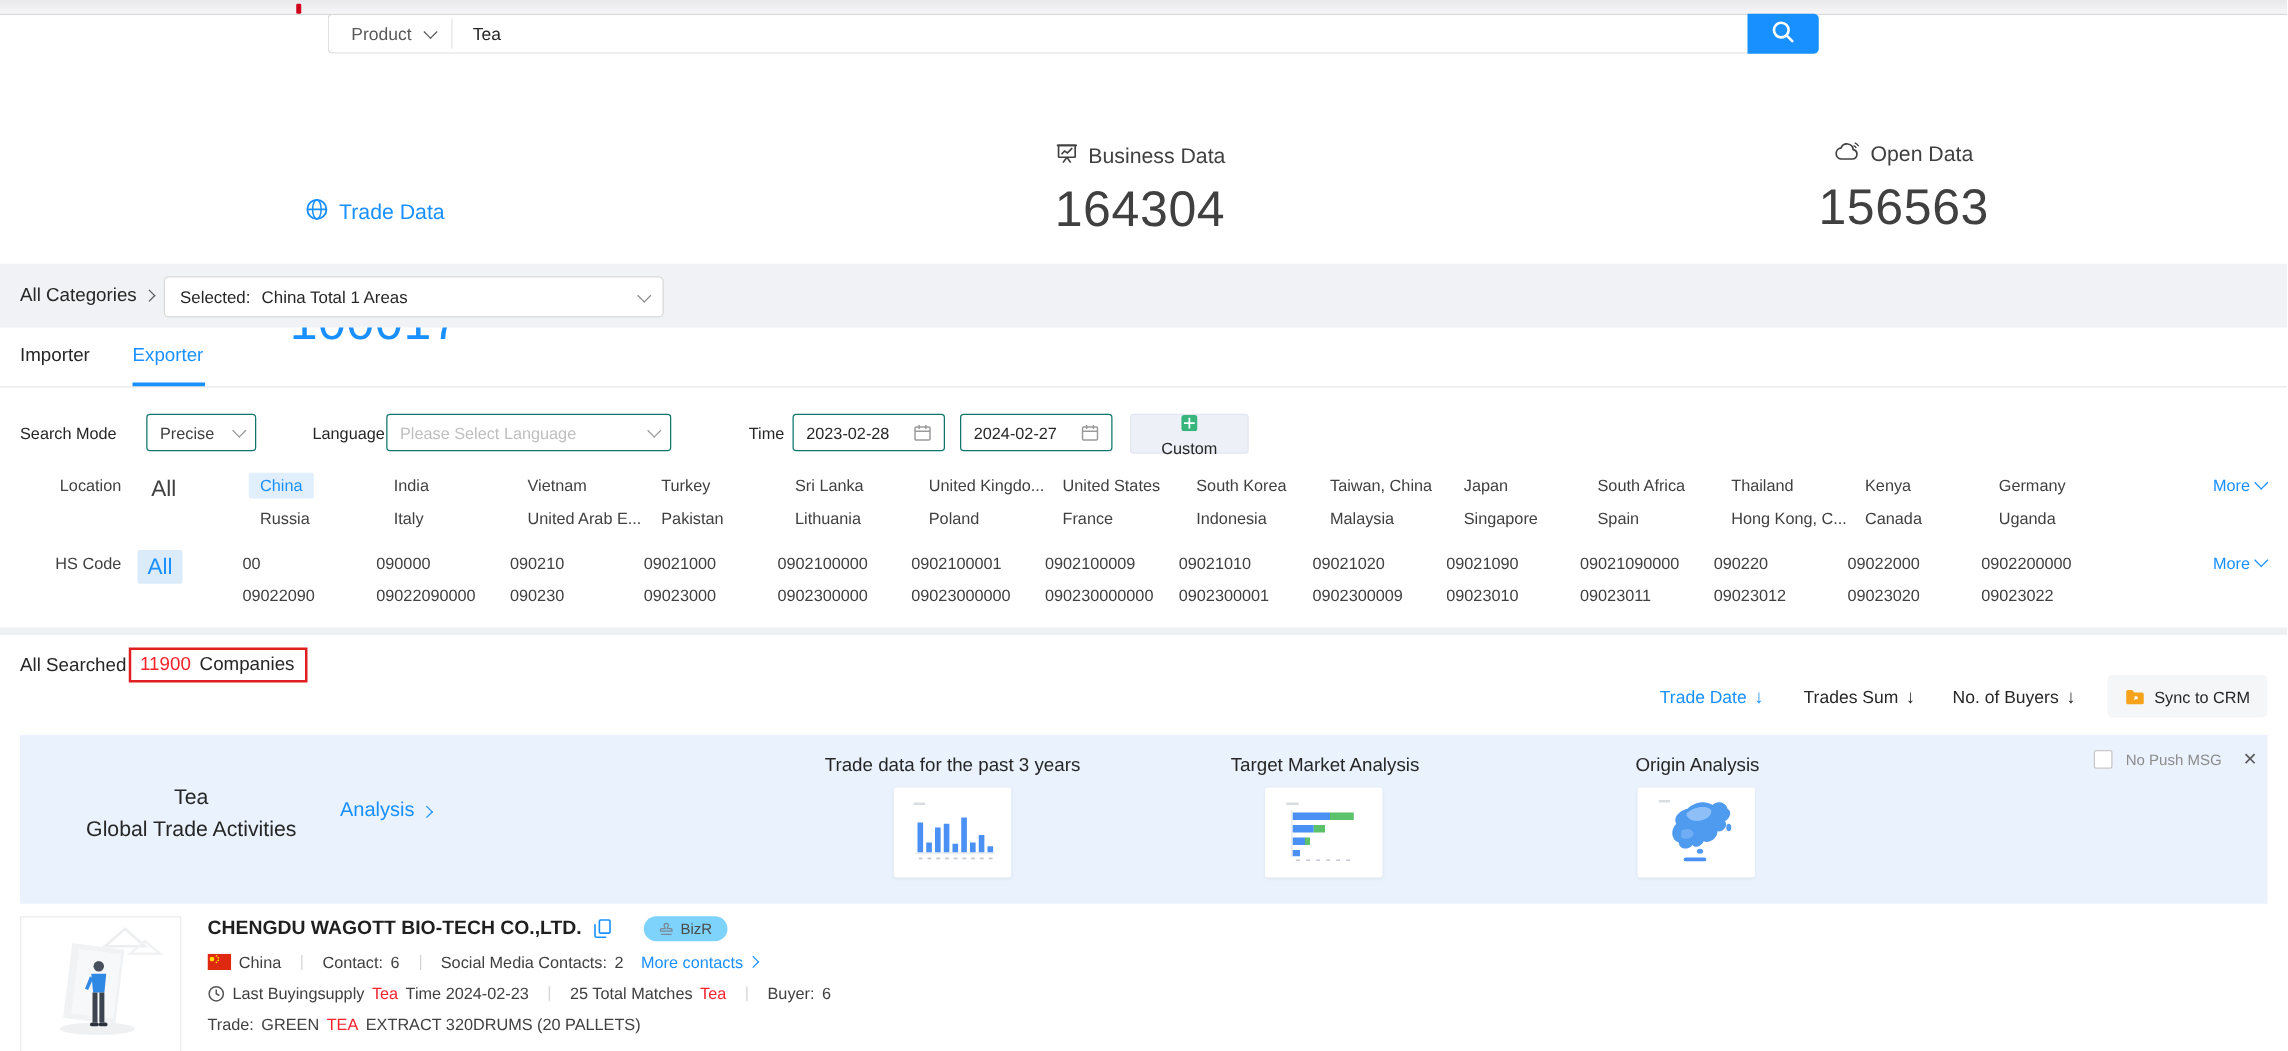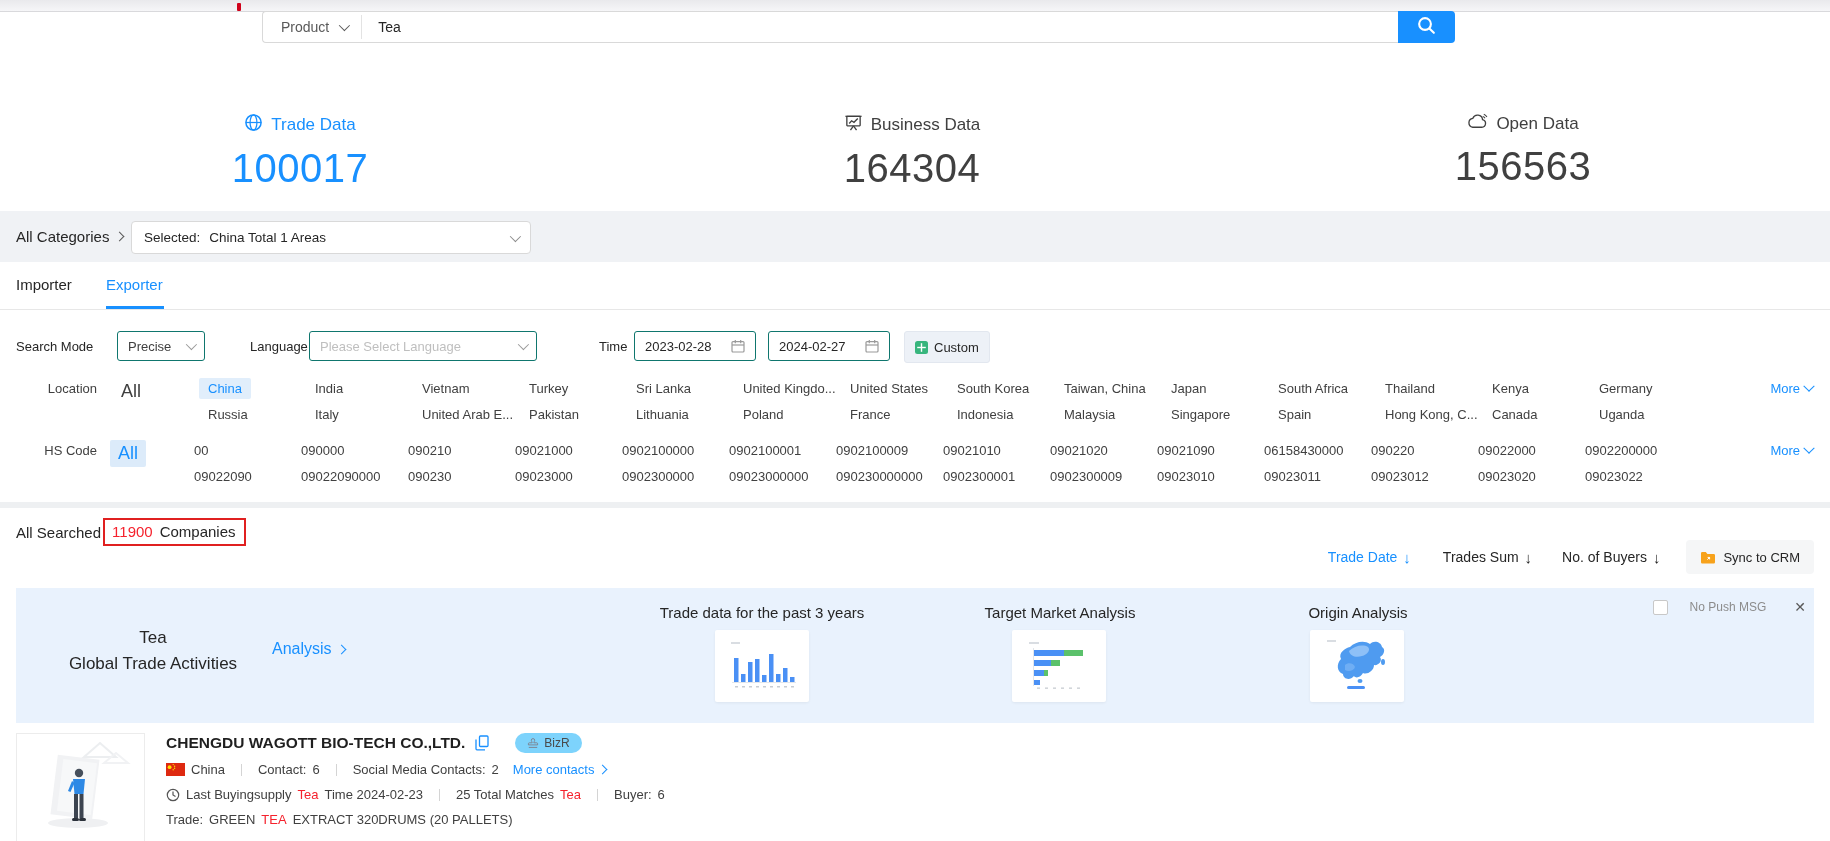--- a/index.html
+++ b/index.html
@@ -20,21 +20,21 @@
   .search-btn{width:57px;background:#1890ff;border:none;border-radius:0 4px 4px 0;display:flex;align-items:center;justify-content:center;cursor:pointer;}
 
   
   .chev{display:inline-block;width:7px;height:7px;border-right:1.4px solid currentColor;border-bottom:1.4px solid currentColor;transform:rotate(45deg) translateY(-2px);}
   .chev-right{display:inline-block;width:6px;height:6px;border-right:1.4px solid currentColor;border-bottom:1.4px solid currentColor;transform:rotate(-45deg);}
 
   
   .stat{width:260px;display:flex;flex-direction:column;align-items:center;gap:9px;top:113px;}
   .stat-label{display:flex;align-items:center;gap:8px;font-size:17px;}
   .stat-value{font-size:40px;letter-spacing:.5px;}
-  .stat-blue .stat-label,.stat-blue .stat-value{color:#1890ff;}
+  .stat-blue .stat-label,.stat-blue .stat-value{color:#1890ff;margin-top:45px;}
   .stat-dark .stat-label,.stat-dark .stat-value{color:#404040;}
 
   
   .cat-bar{left:0;top:211px;width:1830px;height:51px;background:#f0f2f5;}
   .cat-label{left:16px;top:0;height:51px;display:flex;align-items:center;gap:7px;font-size:15px;color:#262626;cursor:pointer;}
   .cat-select{left:131px;top:10px;width:374px;height:31px;background:#fff;border:1px solid #d9d9d9;border-radius:4px;
               display:flex;align-items:center;font-size:13.5px;color:#262626;padding:0 12px;cursor:pointer;}
   .cat-select .sel-val{margin-left:9px;flex:1;}
   .cat-select .chev{color:#8c8c8c;}
 
@@ -44,22 +44,22 @@
   .tab-importer{left:16px;color:#262626;}
   .tab-exporter{left:106px;color:#1890ff;}
   .tab-underline{left:106px;bottom:0;width:58px;height:3px;background:#1890ff;}
 
   
   .f-label{top:339px;font-size:13px;color:#262626;}
   .ctl{top:331px;height:30px;border:1px solid #0f766e;border-radius:3px;background:#fff;display:flex;align-items:center;
        font-size:13px;color:#404040;padding:0 10px;box-sizing:border-box;cursor:pointer;}
   .ctl .chev{color:#999;margin-left:auto;}
   .placeholder{color:#bfbfbf;}
-  .custom-btn{left:904px;top:331px;height:30px;padding:0 10px;background:#edf1f7;border:1px solid #e2e7ef;border-radius:3px;
-              display:flex;align-items:center;gap:6px;font-size:13px;color:#262626;cursor:pointer;}
+  .custom-btn{left:904px;top:331px;height:30px;padding:0 24px;background:#edf1f7;border:1px solid #e2e7ef;border-radius:3px;
+              display:flex;align-items:center;gap:6px;font-size:13px;color:#262626;cursor:pointer;flex-direction:column;}
 
   
   .f-row{left:0;width:1813px;display:flex;align-items:flex-start;}
   .f-row .row-label{width:97px;text-align:right;font-size:13px;color:#404040;padding-top:3px;}
   .f-row .row-all{width:97px;box-sizing:border-box;padding-left:24px;padding-top:3px;font-size:18px;color:#404040;cursor:pointer;}
   .f-cells{display:flex;}
   .f-cell{width:107px;font-size:13px;color:#404040;padding-top:3px;white-space:nowrap;overflow:hidden;cursor:pointer;}
   .loc-cell{box-sizing:border-box;padding-left:14px;}
   .pill-blue{display:inline-block;background:#e1eefb;color:#1890ff;border-radius:2px;padding:3px 9px;margin:-3px 0 0 -9px;}
   .hs-all-pill{display:inline-block;background:#dcebfa;color:#1890ff;border-radius:2px;padding:3px 8px;margin:-3px 0 0 -8px;cursor:pointer;}
@@ -79,21 +79,21 @@
   .sync-btn{display:flex;align-items:center;gap:7px;background:#f5f6f7;border:none;border-radius:4px;height:34px;padding:0 14px;
             font-size:13px;color:#262626;font-family:inherit;cursor:pointer;}
 
   
   .banner{left:16px;top:588px;width:1798px;height:135px;background:#e9f2fd;}
   .banner-title{left:42px;top:625px;width:222px;text-align:center;font-size:17px;color:#262626;line-height:26px;}
   .analysis-link{left:272px;top:640px;display:flex;align-items:center;gap:6px;font-size:16px;color:#1890ff;cursor:pointer;}
   .thumb-title{top:604px;width:260px;text-align:center;font-size:15px;color:#262626;}
   .thumb-card{top:630px;width:94px;height:72px;background:#fff;border-radius:2px;box-shadow:0 1px 3px rgba(0,0,0,.06);
               display:flex;align-items:center;justify-content:center;cursor:pointer;}
-  .push-box{right:24px;top:599px;display:flex;align-items:center;gap:22px;}
+  .push-box{right:24px;top:599px;display:flex;align-items:center;gap:11px;}
   .push-checkbox{width:13px;height:13px;background:#fff;border:1px solid #c8c8c8;border-radius:2px;cursor:pointer;}
   .push-label{font-size:12px;color:#8c8c8c;}
   .push-close{font-size:14px;color:#595959;margin-left:6px;cursor:pointer;}
 
   
   .company-thumb{left:16px;top:733px;width:127px;height:108px;border:1px solid #ececec;background:#fff;display:flex;align-items:center;justify-content:center;}
   .company-name-row{left:166px;top:733px;display:flex;align-items:center;gap:10px;}
   .company-name{font-size:15.5px;font-weight:bold;color:#1f1f1f;cursor:pointer;}
   .bizr-pill{display:flex;align-items:center;gap:5px;background:#7dd3fc;border-radius:12px;padding:3px 12px;font-size:12px;color:#4a4a4a;margin-left:16px;cursor:pointer;}
   .company-row{left:166px;display:flex;align-items:center;gap:6px;font-size:13px;color:#404040;}
@@ -289,21 +289,21 @@
       <div class="f-cell">00</div>
       <div class="f-cell">090000</div>
       <div class="f-cell">090210</div>
       <div class="f-cell">09021000</div>
       <div class="f-cell">0902100000</div>
       <div class="f-cell">0902100001</div>
       <div class="f-cell">0902100009</div>
       <div class="f-cell">09021010</div>
       <div class="f-cell">09021020</div>
       <div class="f-cell">09021090</div>
-      <div class="f-cell">06158430000</div>
+      <div class="f-cell">09021090000</div>
       <div class="f-cell">090220</div>
       <div class="f-cell">09022000</div>
       <div class="f-cell">0902200000</div>
     </div>
   </div>
   <div class="abs more-link" style="top:443px;">
     <span>More</span>
     <span class="chev" style="transform:rotate(45deg) translate(-2px,-2px);"></span>
   </div>
   <div class="abs f-row" style="top:466px;">

